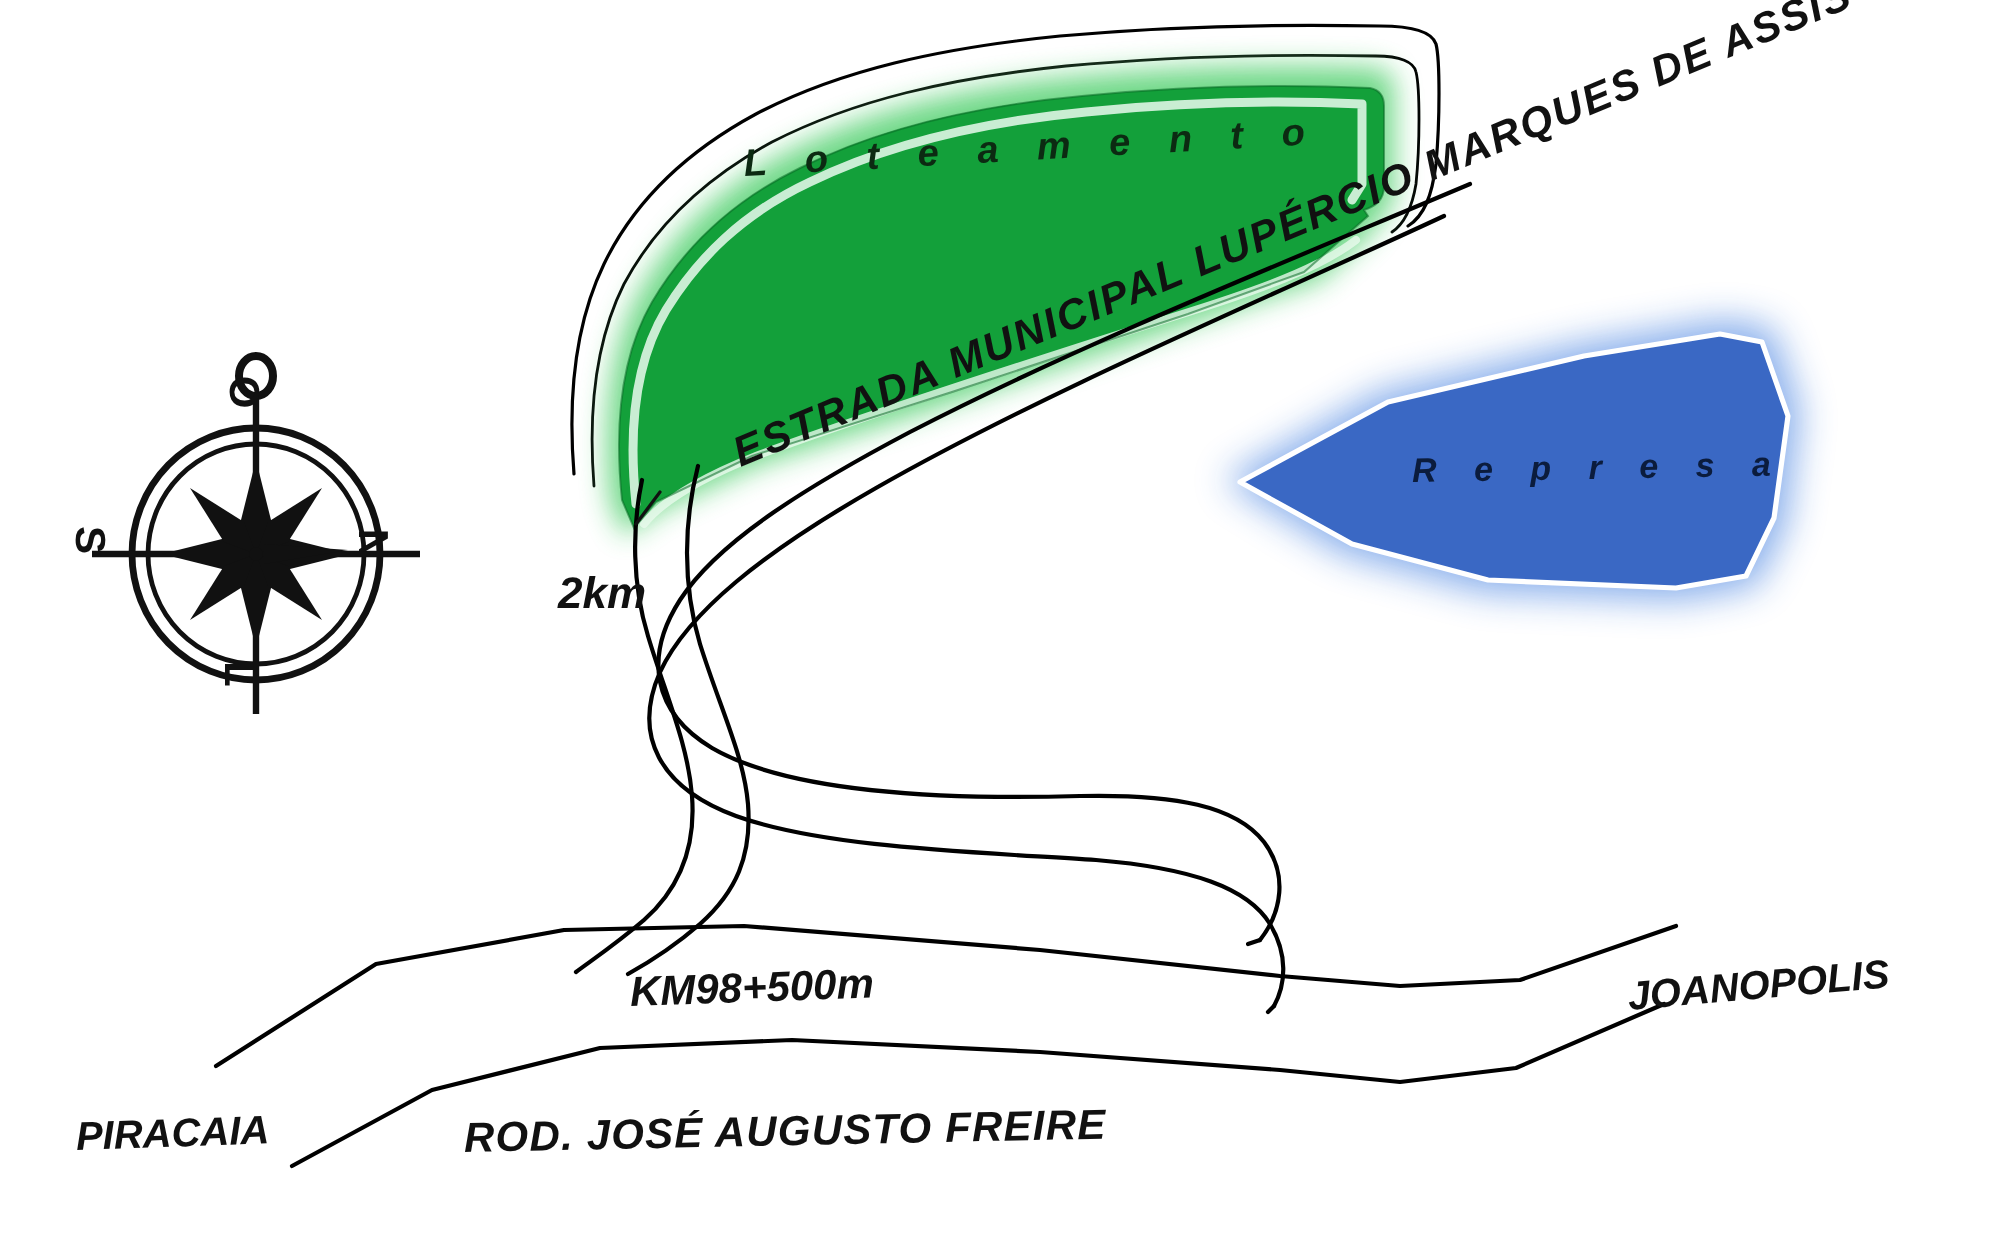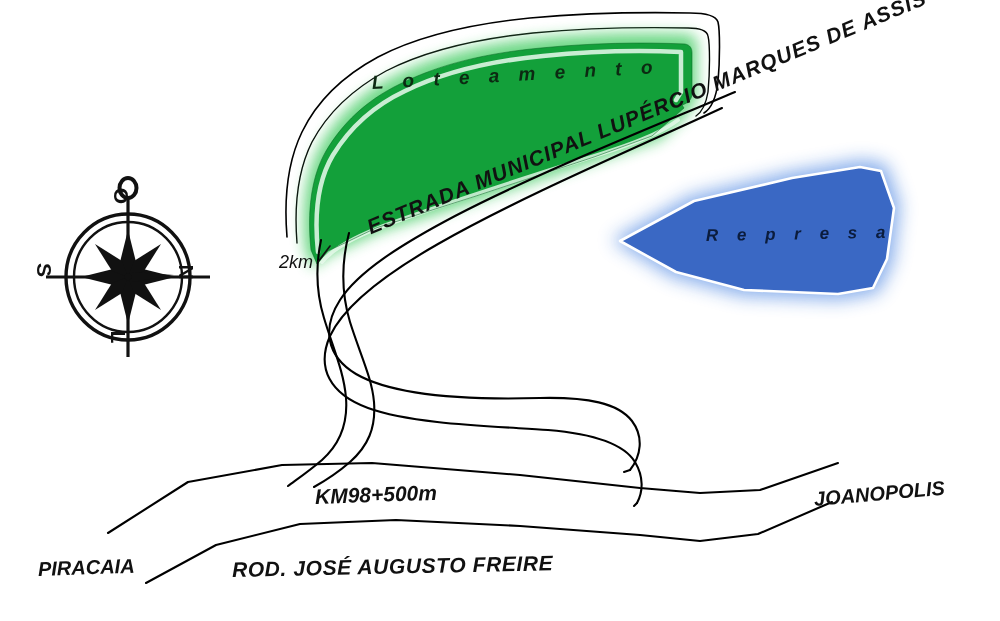--- a/index.html
+++ b/index.html
@@ -57,23 +57,23 @@
     left: 368px;
     top: 216px;
     font-size: 21px;
     letter-spacing: 1.2px;
     font-weight: 600;
     transform: rotate(-22.5deg);
     transform-origin: left center;
   }
   #label-2km {
     left: 279px;
-    top: 252px;
-    font-size: 18px;
-    font-weight: 400;
+    top: 284px;
+    font-size: 22px;
+    font-weight: 700;
   }
   #label-km98 {
     left: 315px;
     top: 485px;
     font-size: 21px;
     font-weight: 600;
     transform: rotate(-2deg);
     transform-origin: left center;
   }
   #label-rodovia {

